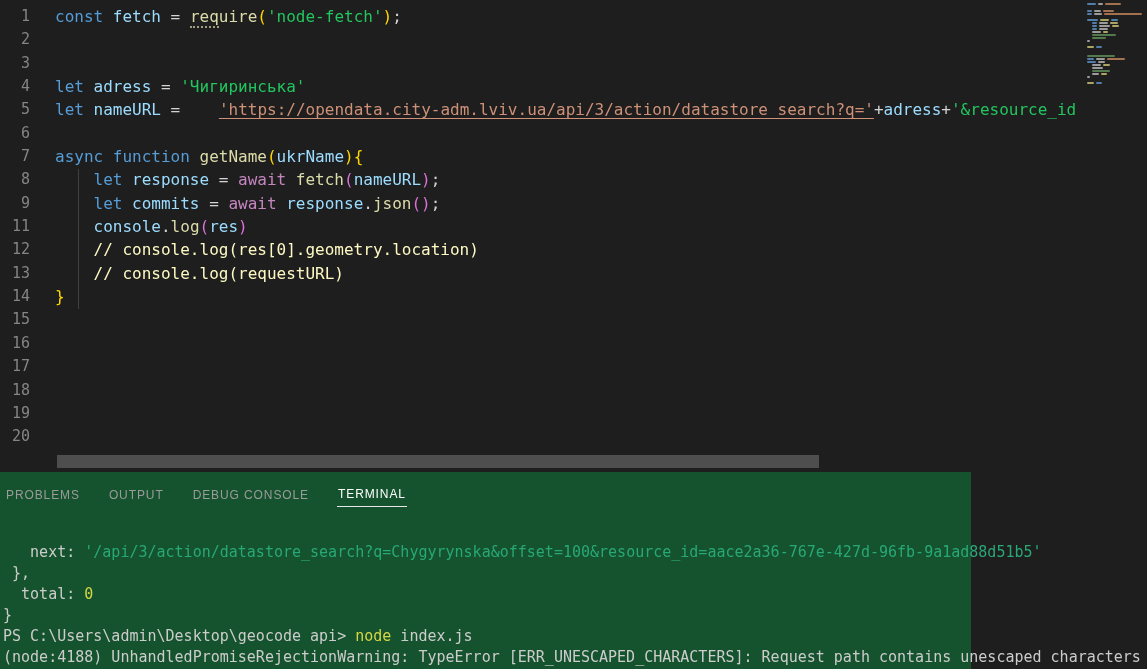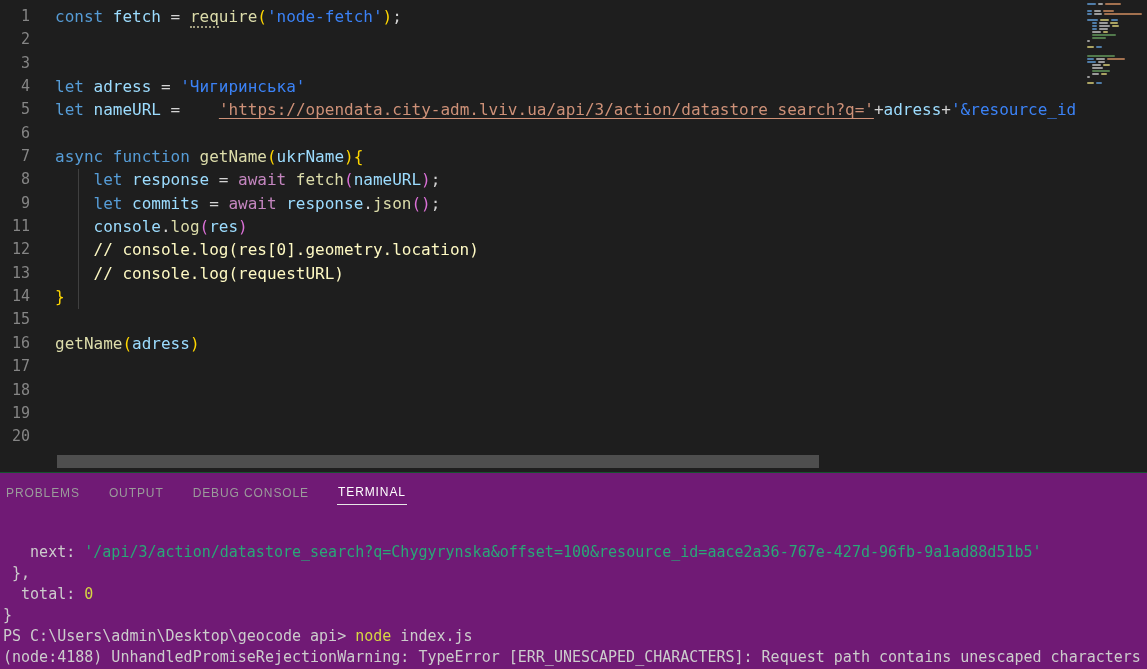--- a/index.html
+++ b/index.html
@@ -16,37 +16,37 @@
   .code-scroll { position:absolute; top:5px; left:0; right:72px; overflow:hidden; }
   .cl { display:flex; height:23.35px; line-height:23.35px; font-size:16px; white-space:pre; }
   .ln { flex:none; width:30px; text-align:right; color:#858585; font-size:15px; }
   .ct { margin-left:25px; white-space:pre; }
 
   .tk-kw  { color:#569cd6; }
   .tk-ctrl{ color:#c586c0; }
   .tk-var { color:#9cdcfe; }
   .tk-fn  { color:#dcdcaa; }
   .tk-fnh { color:#dcdcaa; border-bottom:2px dotted rgba(205,200,160,.75); }
-  .tk-str { color:#3b82f6; }
+  .tk-str { color:#22c55e; }
   .tk-strU{ color:#ce9178; text-decoration:underline; text-underline-offset:3px;margin-left:29px; }
   .tk-com { color:#fef9c3; }
   .tk-pun { color:#d4d4d4; }
   .tk-b0  { color:#ffd700; }
   .tk-b1  { color:#da70d6; }
 
   .indent-guide { position:absolute; left:78px; top:169px; width:1px; height:140px; background:#404040; }
 
   .hscrollbar { position:absolute; left:57px; top:455px; width:762px; height:13px; background:#4e4e4e; }
 
   .minimap { position:absolute; top:0; right:0; width:64px; height:472px; }
   .mm-row { position:absolute; height:2px; display:flex; gap:2px; }
   .mm-seg { height:2px; border-radius:1px; }
 
   
-  .panel { position:absolute; top:472px; left:0; width:1147px; height:197px; background:#701a75; border-top:1px solid #14532d; }
+  .panel { position:absolute; top:472px; left:0; width:971px; height:197px; background:#14532d; border-top:3px solid #14532d; }
   .panel-tabs { display:flex; gap:27px; align-items:center; height:40px; padding-left:5px;
     font-family:"Liberation Sans", sans-serif; font-size:12px; letter-spacing:.9px; }
   .ptab { color:#9b9b9b; padding:4px 1px 5px 1px; cursor:pointer; }
   .ptab.active { color:#ffffff; border-bottom:1px solid #e7e7e7; }
 
   
   .terminal { position:absolute; top:512px; left:0; width:1147px; height:157px; overflow:hidden;
     padding:30px 0 0 3px; }
   .tl { height:21px; line-height:21px; font-size:15px; white-space:pre; }
   .tk-def { color:#cccccc; }
@@ -65,21 +65,21 @@
       <div class="cl"><span class="ln">5</span><span class="ct"><span class="tk-kw">let </span><span class="tk-var">nameURL</span><span class="tk-pun"> = </span><span class="tk-strU">'https://opendata.city-adm.lviv.ua/api/3/action/datastore_search?q='</span><span class="tk-pun">+</span><span class="tk-var">adress</span><span class="tk-pun">+</span><span class="tk-str">'&amp;resource_id=aace2a36</span></span></div>
       <div class="cl"><span class="ln">6</span><span class="ct"></span></div>
       <div class="cl"><span class="ln">7</span><span class="ct"><span class="tk-kw">async </span><span class="tk-kw">function </span><span class="tk-fn">getName</span><span class="tk-b0">(</span><span class="tk-var">ukrName</span><span class="tk-b0">)</span><span class="tk-b0">{</span></span></div>
       <div class="cl"><span class="ln">8</span><span class="ct"><span class="tk-pun">    </span><span class="tk-kw">let </span><span class="tk-var">response</span><span class="tk-pun"> = </span><span class="tk-ctrl">await </span><span class="tk-fn">fetch</span><span class="tk-b1">(</span><span class="tk-var">nameURL</span><span class="tk-b1">)</span><span class="tk-pun">;</span></span></div>
       <div class="cl"><span class="ln">9</span><span class="ct"><span class="tk-pun">    </span><span class="tk-kw">let </span><span class="tk-var">commits</span><span class="tk-pun"> = </span><span class="tk-ctrl">await </span><span class="tk-var">response</span><span class="tk-pun">.</span><span class="tk-fn">json</span><span class="tk-b1">(</span><span class="tk-b1">)</span><span class="tk-pun">;</span></span></div>
       <div class="cl"><span class="ln">11</span><span class="ct"><span class="tk-pun">    </span><span class="tk-var">console</span><span class="tk-pun">.</span><span class="tk-fn">log</span><span class="tk-b1">(</span><span class="tk-var">res</span><span class="tk-b1">)</span></span></div>
       <div class="cl"><span class="ln">12</span><span class="ct"><span class="tk-com">    // console.log(res[0].geometry.location)</span></span></div>
       <div class="cl"><span class="ln">13</span><span class="ct"><span class="tk-com">    // console.log(requestURL)</span></span></div>
       <div class="cl"><span class="ln">14</span><span class="ct"><span class="tk-b0">}</span></span></div>
       <div class="cl"><span class="ln">15</span><span class="ct"></span></div>
-      <div class="cl"><span class="ln">16</span><span class="ct"><span class="tk-fn">getName</span><span class="tk-b0">(</span><span class="tk-var">adress</span><span class="tk-b0">)</span></span></div>
+      <div class="cl"><span class="ln">16</span></div>
       <div class="cl"><span class="ln">17</span><span class="ct"></span></div>
       <div class="cl"><span class="ln">18</span><span class="ct"></span></div>
       <div class="cl"><span class="ln">19</span><span class="ct"></span></div>
       <div class="cl"><span class="ln">20</span><span class="ct"></span></div>
     </div>
   <div class="indent-guide"></div>
   <div class="hscrollbar"></div>
   <div class="minimap">
       <div class="mm-row" style="top: 3px; left: 4px;">
         <span class="mm-seg" style="width: 9px; background: rgb(79, 124, 168);"></span>

